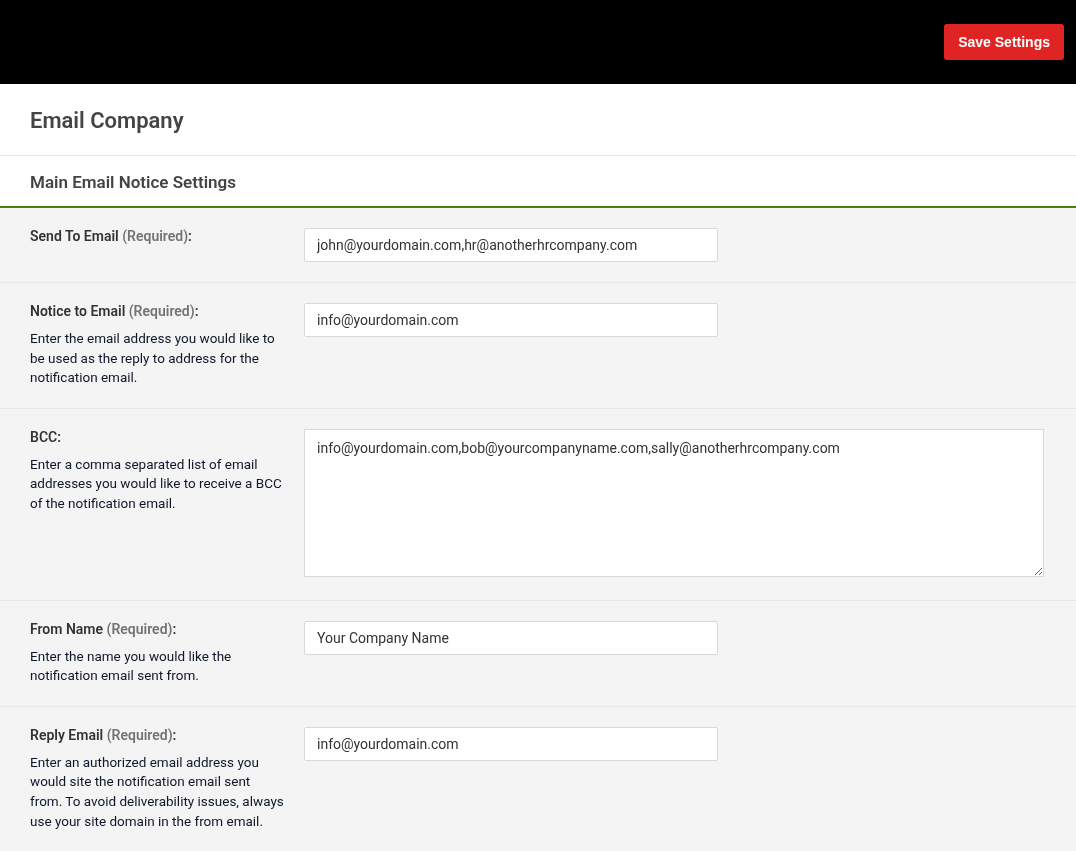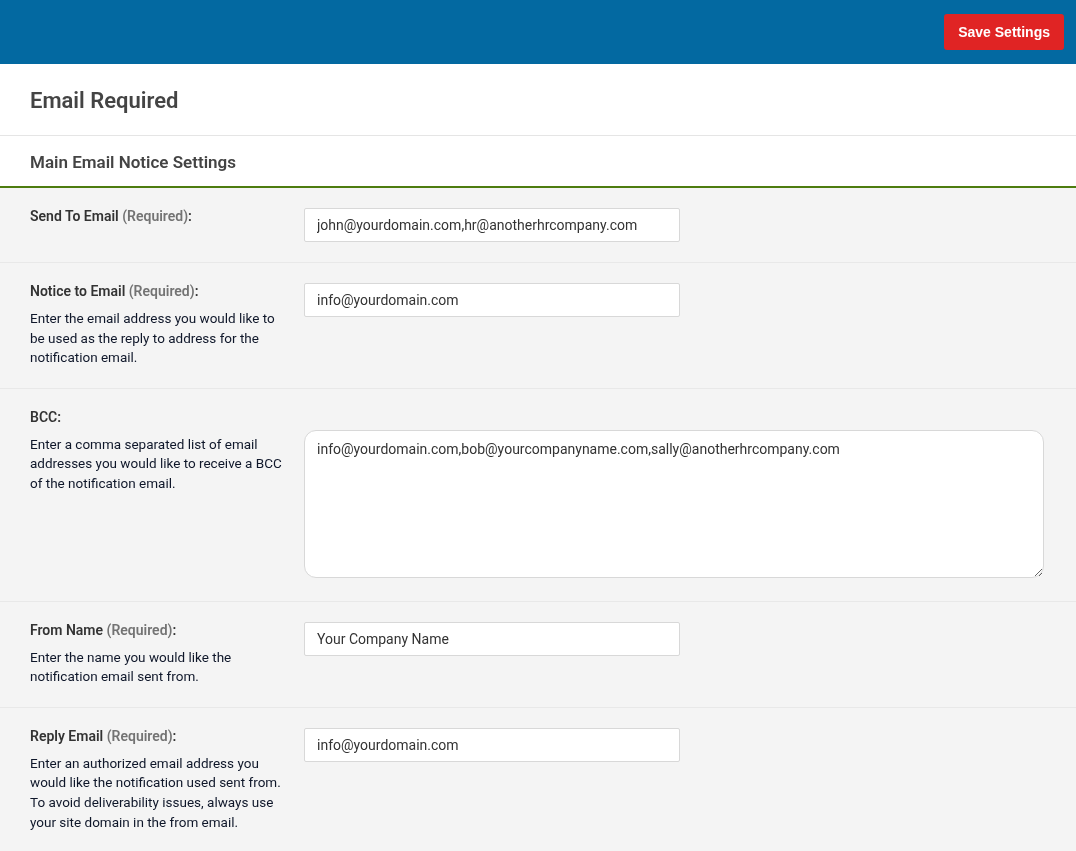--- a/index.html
+++ b/index.html
@@ -21,22 +21,22 @@
     position: absolute;
     right: -120px;
     top: 170px;
     width: 520px;
     height: 700px;
     opacity: 0.05;
     pointer-events: none;
     z-index: 0;
   }
   .topbar {
-    background: #0369a1;
-    height: 64px;
+    background: #000000;
+    height: 84px;
     display: flex;
     align-items: center;
     justify-content: flex-end;
     padding: 0 12px;
     position: relative;
     z-index: 2;
   }
   .save-btn {
     background: #e02424;
     color: #fff;
@@ -102,44 +102,43 @@
   }
   .field-desc {
     font-size: 13.5px;
     color: #0f172a;
     line-height: 1.45;
   }
   .field-input-col {
     flex: 1;
   }
   .txt-input {
-    width: 376px;
+    width: 414px;
     max-width: 100%;
     height: 34px;
     border: 1px solid #d8d8d8;
     background: #fff;
     padding: 0 12px;
     font-size: 14px;
     color: #333;
     border-radius: 2px;
     font-family: inherit;
   }
   .txt-area {
     width: 740px;
     max-width: 100%;
     height: 148px;
     border: 1px solid #d8d8d8;
     background: #fff;
     padding: 10px 12px;
     font-size: 14px;
     color: #333;
-    border-radius: 12px;
+    border-radius: 0;
     font-family: inherit;
     resize: both;
-    margin-top: 21px;
   }
 </style>
 </head>
 <body>
 
 <svg class="bg-art" viewBox="0 0 520 700">
   <g fill="none" stroke="#000" stroke-width="10">
     <path d="M260,0 C400,60 460,200 420,340 C380,480 240,540 160,500 C80,460 60,340 140,280 C220,220 320,260 340,340"></path>
     <path d="M310,40 C440,120 480,280 420,420 C360,560 200,600 120,540"></path>
     <circle cx="380" cy="120" r="18"></circle>
@@ -152,21 +151,21 @@
     <circle cx="280" cy="580" r="12"></circle>
     <circle cx="340" cy="560" r="14"></circle>
   </g>
 </svg>
 
 <div class="topbar">
   <button class="save-btn">Save Settings</button>
 </div>
 
 <div class="page-title-wrap">
-  <h1 class="page-title">Email Required</h1>
+  <h1 class="page-title">Email Company</h1>
 </div>
 
 <div class="section-title-wrap">
   <h2 class="section-title">Main Email Notice Settings</h2>
 </div>
 
 <div class="field-row">
   <div class="field-label-col">
     <label class="field-label">
       <span>Send To Email</span>
@@ -215,18 +214,18 @@
     <input type="text" class="txt-input" value="Your Company Name" style="">
   </div>
 </div>
 
 <div class="field-row">
   <div class="field-label-col">
     <label class="field-label">
       <span>Reply Email</span>
       <span class="req">(Required)</span><span>:</span>
     </label>
-    <p class="field-desc">Enter an authorized email address you would like the notification used sent from. To avoid deliverability issues, always use your site domain in the from email.</p>
+    <p class="field-desc">Enter an authorized email address you would site the notification email sent from. To avoid deliverability issues, always use your site domain in the from email.</p>
   </div>
   <div class="field-input-col">
     <input type="text" class="txt-input" value="info@yourdomain.com" style="">
   </div>
 </div>
 
 </body></html>

